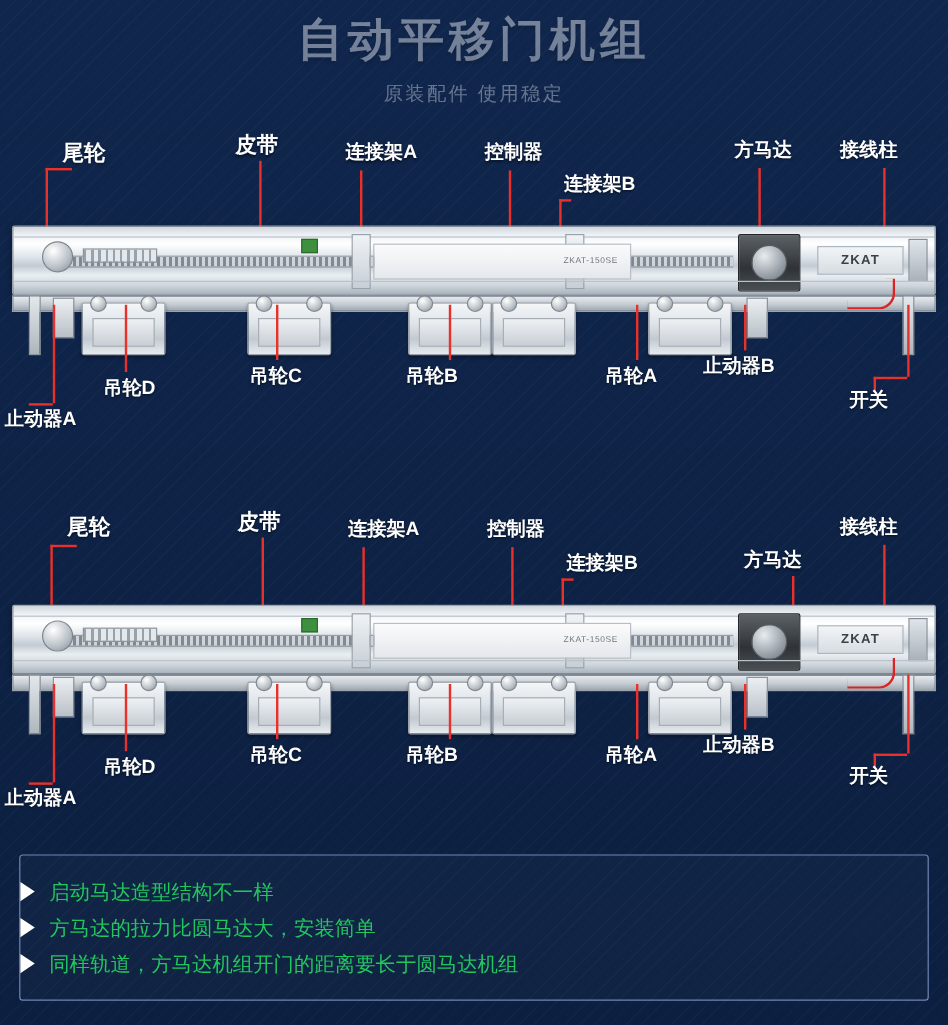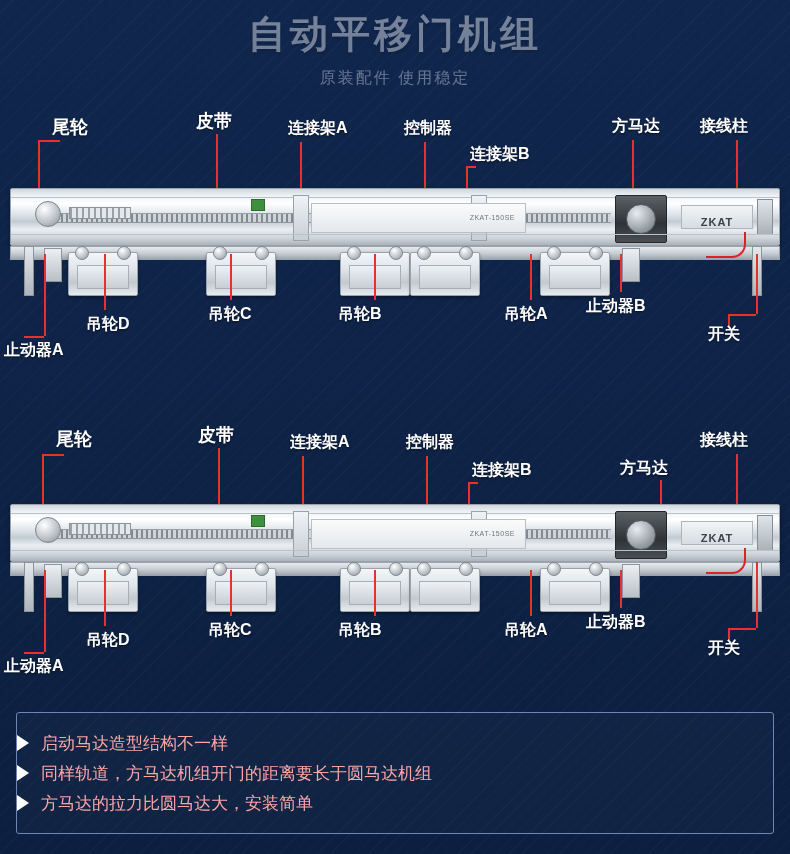--- a/index.html
+++ b/index.html
@@ -103,21 +103,21 @@
     border-radius:50%;
     background:radial-gradient(circle at 35% 30%, #e8ecef, #9aa2a9 60%, #6e767d 100%);
     border:1px solid #555b61;
   }
   
   .brand {
     position:absolute; right:26px; top:16px; width:72px; height:24px;
     background:linear-gradient(180deg,#f2f5f7,#d6dce1);
     border:1px solid #aeb6bd;
     color:#3a4148; font-size:11px; font-weight:700; letter-spacing:1px;
-    display:flex; align-items:flex-end; justify-content:center;
+    display:flex; align-items:center; justify-content:center;
   }
   
   .tailwheel {
     position:absolute; left:24px; top:12px; width:26px; height:26px; border-radius:50%;
     background:radial-gradient(circle at 35% 30%, #ffffff, #b9c0c7 60%, #848c93 100%);
     border:1px solid #7d848b;
   }
   
   .spring {
     position:absolute; left:58px; top:18px; width:62px; height:12px;
@@ -195,21 +195,21 @@
     width:150px; padding-left:18px;
     font-size:17px; line-height:1.45; font-weight:400; color:#fff;
   }
   .note-list { flex:1; padding-right:14px; }
   .note-row { display:flex; align-items:center; margin:7px 0; }
   .tri {
     width:0;height:0;border-left:12px solid #ffffff;
     border-top:8px solid transparent;border-bottom:8px solid transparent;
     margin-right:12px; flex:none;
   }
-  .note-text { font-size:17px; color:#fca5a5; white-space:nowrap; }
+  .note-text { font-size:17px; color:#22c55e; white-space:nowrap; }
 </style>
 </head>
 <body>
 
 <div class="page">
   <div class="bg-texture"></div>
 
   <div class="header">
     <div class="title">自动平移门机组</div>
     <div class="subtitle">原装配件 使用稳定</div>
@@ -402,21 +402,21 @@
   </div>
 
   <div class="note">
     <div class="note-list">
       <div class="note-row">
         <div class="tri"></div>
         <div class="note-text">启动马达造型结构不一样</div>
       </div>
       <div class="note-row">
         <div class="tri"></div>
-        <div class="note-text">同样轨道，方马达机组开门的距离要长于圆马达机组</div>
+        <div class="note-text">方马达的拉力比圆马达大，安装简单</div>
       </div>
       <div class="note-row">
         <div class="tri"></div>
-        <div class="note-text">方马达的拉力比圆马达大，安装简单</div>
+        <div class="note-text">同样轨道，方马达机组开门的距离要长于圆马达机组</div>
       </div>
     </div>
   </div>
 </div>
 
 </body></html>

